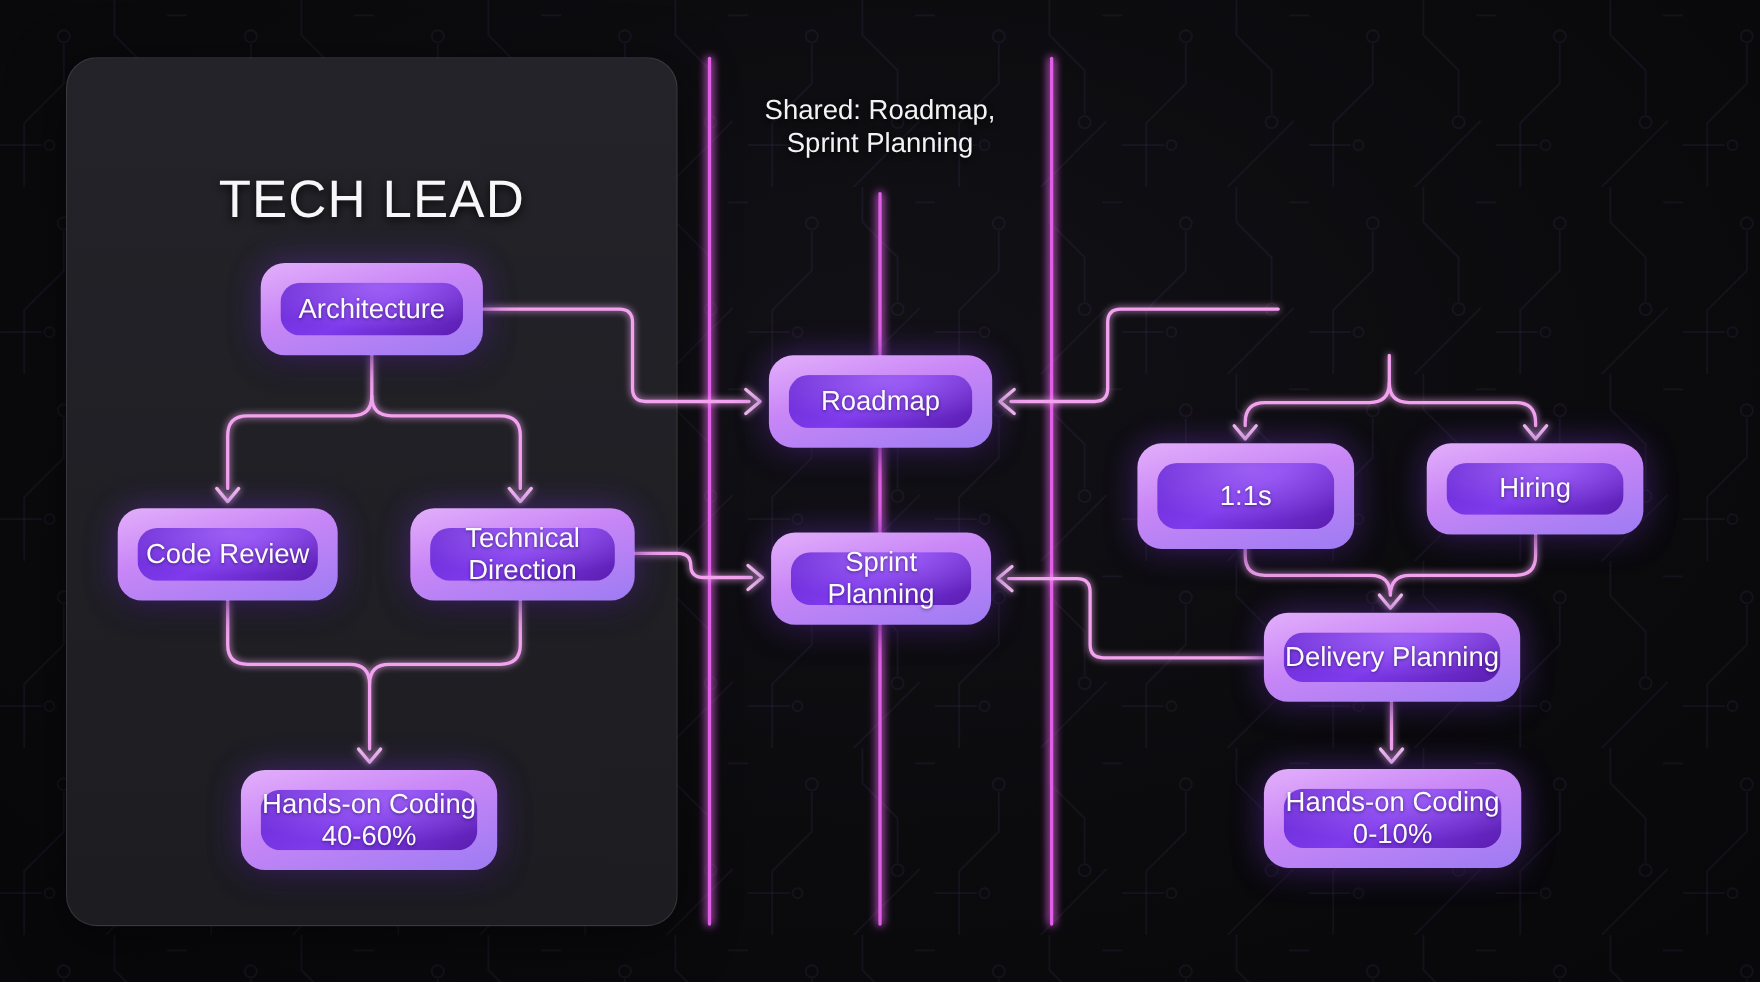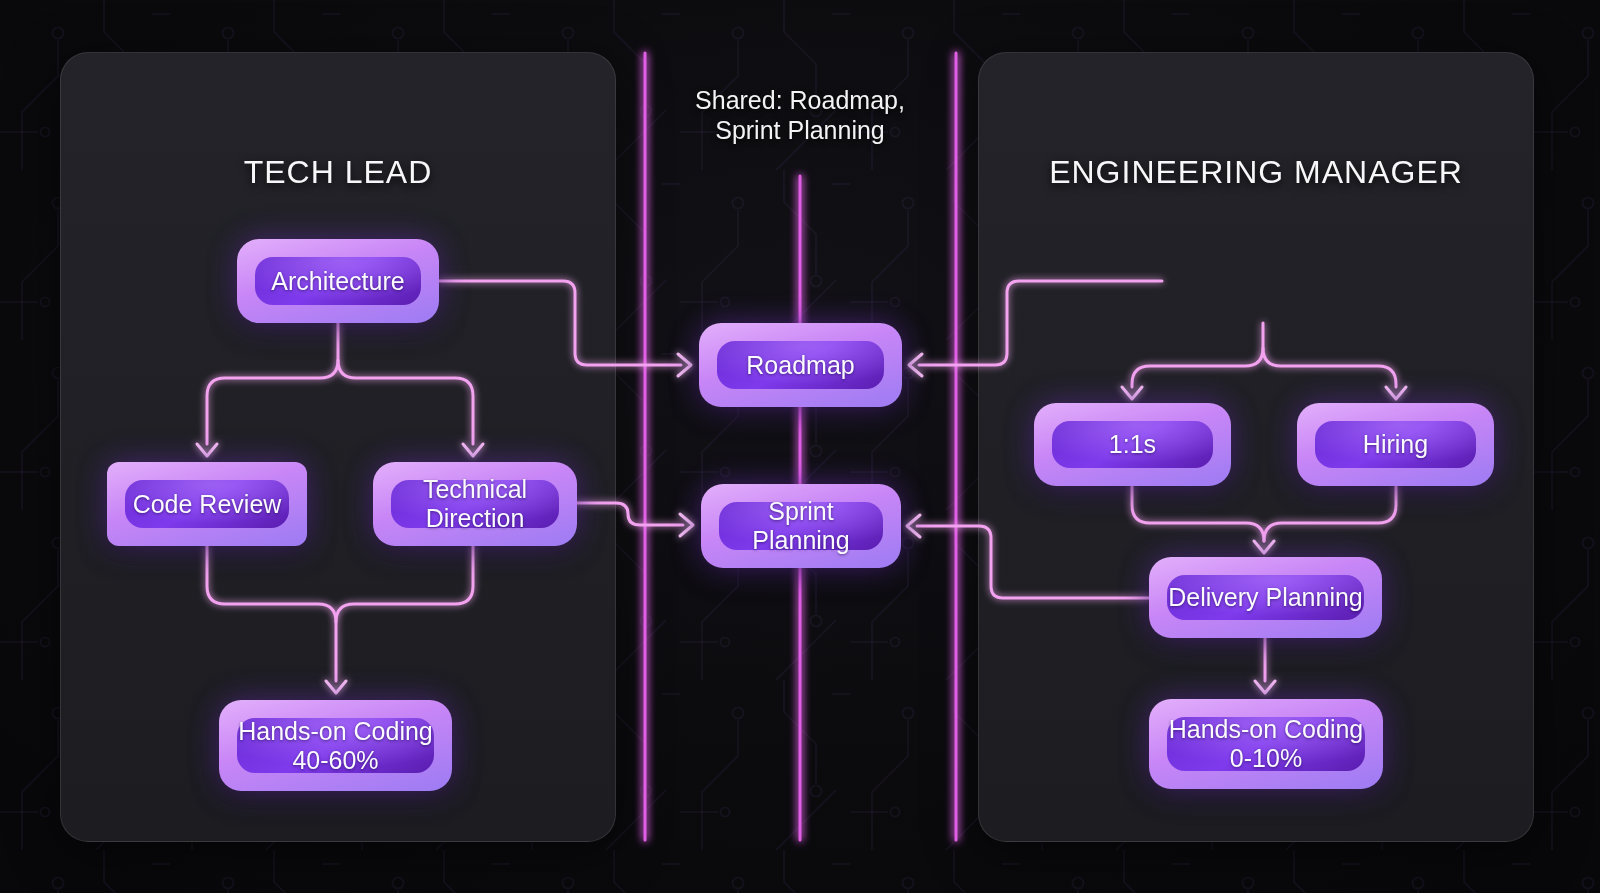--- a/index.html
+++ b/index.html
@@ -15,21 +15,21 @@
     background:linear-gradient(180deg,#232329 0%,#1f1f24 60%,#1c1c21 100%);
     border:1px solid rgba(255,255,255,0.10);
     border-radius:28px;
     box-shadow:0 10px 50px rgba(0,0,0,0.55);
     z-index:1;
   }
   .panel-left{left:60px;}
   .panel-right{left:978px;}
   .panel-title{
     position:absolute;top:101px;left:0;width:100%;
-    text-align:center;color:#f7f7f9;font-size:32px;font-weight:500;
+    text-align:center;color:#f7f7f9;font-size:48px;font-weight:500;
     letter-spacing:1px;
     text-shadow:0 3px 8px rgba(0,0,0,0.8);
   }
   .shared-note{
     position:absolute;left:600px;top:85px;width:400px;z-index:2;
     text-align:center;color:#f3f3f6;font-size:25px;line-height:30px;
     white-space:pre-line;
     text-shadow:0 2px 6px rgba(0,0,0,0.85);
   }
   .wires{position:absolute;inset:0;z-index:2;}
@@ -67,23 +67,20 @@
           <path d="M96 170 L156 110"></path>
           <path d="M152 14 H170"></path>
         </g>
       </pattern>
     </defs>
     <rect x="0" y="0" width="1600" height="893" fill="url(#circ)" opacity="0.55"></rect>
   </svg>
 
   <div class="panel panel-left">
     <div class="panel-title">TECH LEAD</div>
-  </div>
-  <div class="panel panel-right">
-    <div class="panel-title">ENGINEERING MANAGER</div>
   </div>
 
   <div class="shared-note">Shared: Roadmap,
 Sprint Planning</div>
 
   <svg class="wires" width="1600" height="893" viewBox="0 0 1600 893">
     <defs>
       <filter id="glowA" x="-40%" y="-40%" width="180%" height="180%">
         <feGaussianBlur stdDeviation="4.5" result="b"></feGaussianBlur>
         <feMerge>
@@ -134,40 +131,40 @@
       <path d="M1386 387 L1396 399 L1406 387"></path>
       <path d="M1254 541 L1264 553 L1274 541"></path>
       <path d="M920 515 L907 526 L920 537"></path>
       <path d="M1255 681 L1265 693 L1275 681"></path>
     </g>
   </svg>
 
   <div class="node" style="left:237px;top:239px;width:202px;height:84px;">
     <div class="node-face">Architecture</div>
   </div>
-  <div class="node" style="left:107px;top:462px;width:200px;height:84px;border-radius:12px;">
+  <div class="node" style="left:107px;top:462px;width:200px;height:84px;">
     <div class="node-face">Code Review</div>
   </div>
   <div class="node" style="left:373px;top:462px;width:204px;height:84px;">
     <div class="node-face">Technical
 Direction</div>
   </div>
   <div class="node" style="left:219px;top:700px;width:233px;height:91px;">
     <div class="node-face">Hands-on Coding
 40-60%</div>
   </div>
 
   <div class="node" style="left:699px;top:323px;width:203px;height:84px;justify-content:center;">
     <div class="node-face">Roadmap</div>
   </div>
   <div class="node" style="left:701px;top:484px;width:200px;height:84px;">
     <div class="node-face">Sprint Planning</div>
   </div>
 
-  <div class="node" style="left:1034px;top:403px;width:197px;height:83px;">
+  <div class="node" style="left:1034px;top:403px;width:197px;height:96px;">
     <div class="node-face">1:1s</div>
   </div>
   <div class="node" style="left:1149px;top:557px;width:233px;height:81px;">
     <div class="node-face">Delivery Planning</div>
   </div>
   <div class="node" style="left:1297px;top:403px;width:197px;height:83px;">
     <div class="node-face">Hiring</div>
   </div>
   <div class="node" style="left:1149px;top:699px;width:234px;height:90px;">
     <div class="node-face">Hands-on Coding

